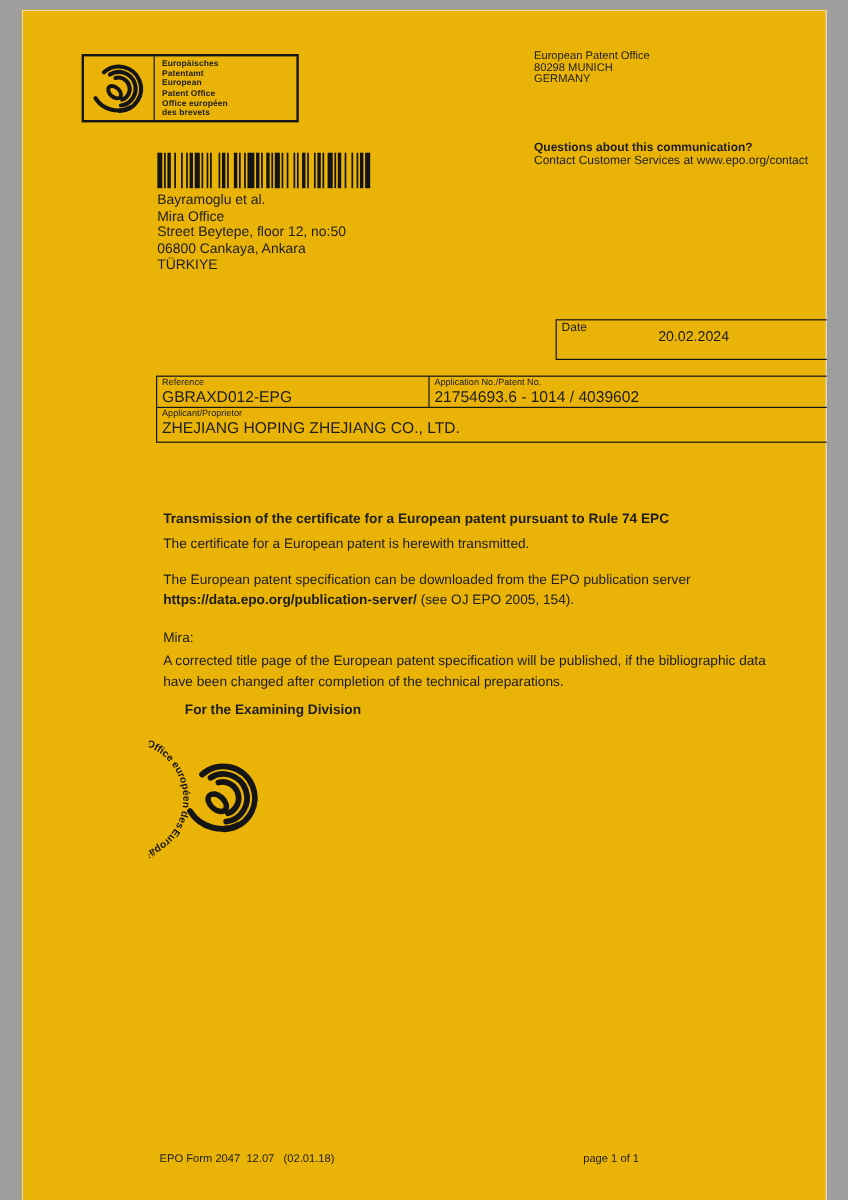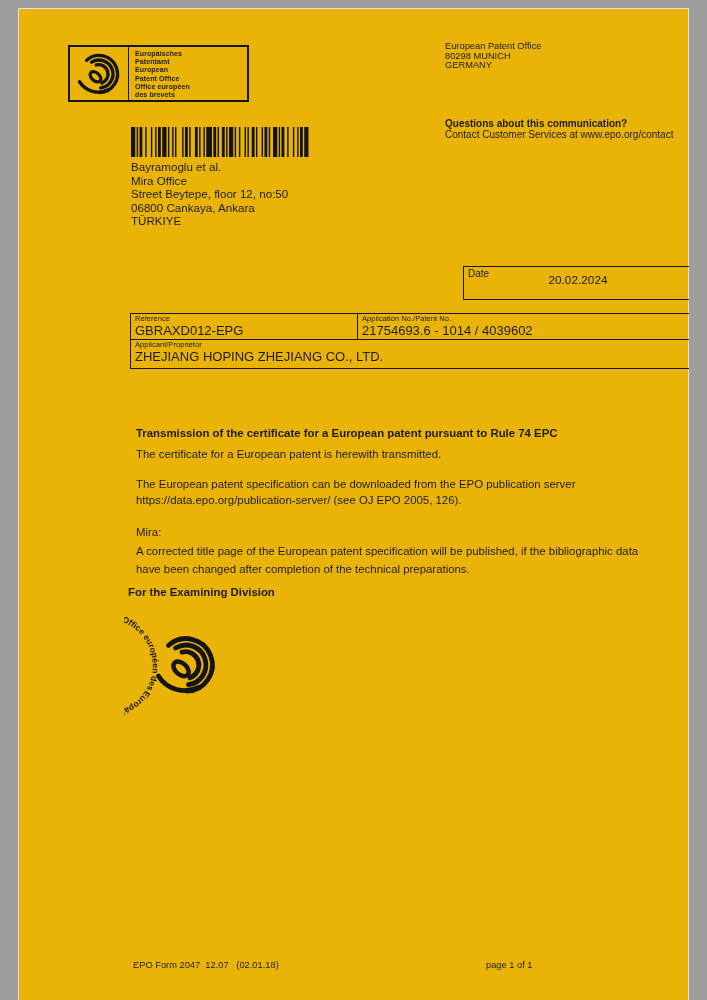--- a/index.html
+++ b/index.html
@@ -54,23 +54,23 @@
   .cell-app{border-bottom:1.5px solid #161616;}
   .cell-applicant{grid-column:1 / span 2;}
   .field-label{font-size:7.6px;line-height:8.5px;}
   .field-value{font-size:13px;line-height:13px;}
 
   
   .body-text{font-size:11.4px;line-height:15.5px;}
   .doc-title{left:118px;top:418px;font-weight:bold;}
   .para1{left:118px;top:439px;}
   .para2{left:118px;top:469px;width:560px;}
-  .para2 .bold{font-weight:normal;}
+  .para2 .bold{font-weight:bold;}
   .note{left:118px;top:515px;width:560px;line-height:18.5px;}
-  .signoff{left:110px;top:577px;font-weight:bold;}
+  .signoff{left:136px;top:577px;font-weight:bold;}
 
   
   .seal{left:106px;top:597px;}
 
   
   .footer-left{left:115px;top:952px;font-size:9.3px;}
   .footer-right{left:468px;top:952px;font-size:9.3px;}
 </style>
 </head>
 <body>
@@ -186,21 +186,21 @@
     <div class="cell cell-applicant">
       <div class="field-label">Applicant/Proprietor</div>
       <div class="field-value">ZHEJIANG HOPING ZHEJIANG CO., LTD.</div>
     </div>
   </div>
 
   <div class="abs body-text doc-title">Transmission of the certificate for a European patent pursuant to Rule 74 EPC</div>
   <div class="abs body-text para1">The certificate for a European patent is herewith transmitted.</div>
   <div class="abs body-text para2">
     <div>The European patent specification can be downloaded from the EPO publication server</div>
-    <div><span class="bold">https://data.epo.org/publication-server/</span><span> (see OJ EPO 2005, 126).</span></div>
+    <div><span class="bold">https://data.epo.org/publication-server/</span><span> (see OJ EPO 2005, 154).</span></div>
   </div>
   <div class="abs body-text note">
     <div>Mira:</div>
     <div class="preline">A corrected title page of the European patent specification will be published, if the bibliographic data
 have been changed after completion of the technical preparations.</div>
   </div>
   <div class="abs body-text signoff">For the Examining Division</div>
 
   <svg class="abs seal" width="124" height="124" viewBox="0 0 120 120">
     <path id="sealCircle" d="M 21 82.5 A 45 45 0 1 1 21.05 82.42" fill="none"></path>

